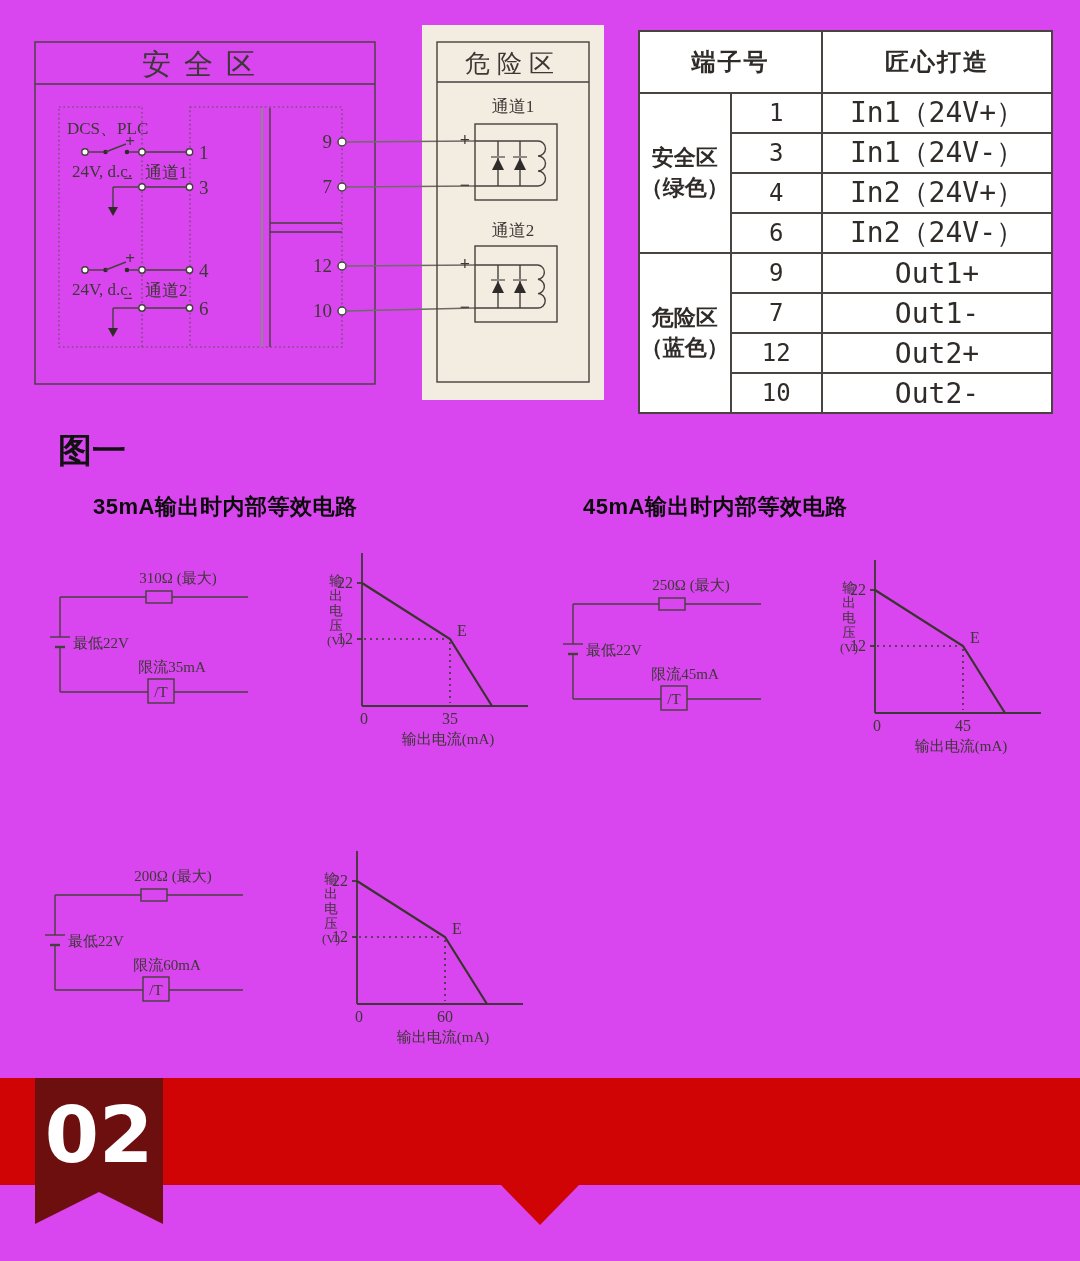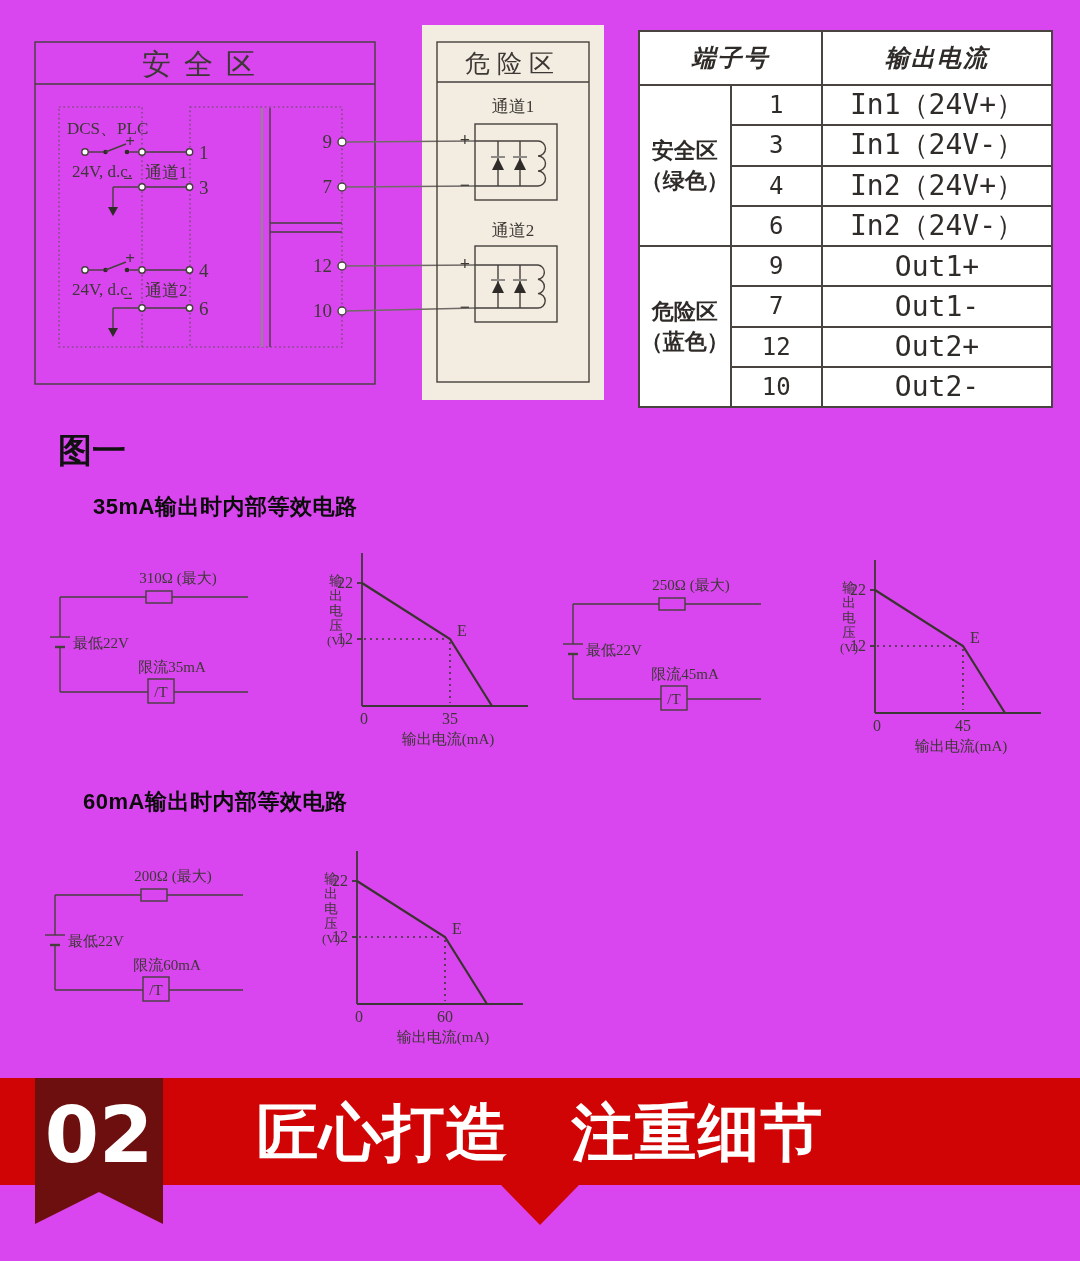--- a/index.html
+++ b/index.html
@@ -28,21 +28,21 @@
 
   
   table.tt{border-collapse:collapse;table-layout:fixed;width:415px;height:378px;
            color:#2f2b28;}
   table.tt th,table.tt td{border:2px solid #4a4440;text-align:center;vertical-align:middle;
            padding:0;background:#fff;}
   table.tt th{font-size:24px;font-weight:600;letter-spacing:2px;}
   td.zone{font-size:22px;font-weight:600;line-height:1.35;}
   td.num {font-size:24px;font-family:"DejaVu Sans Mono","Liberation Mono",monospace;}
   td.desc{font-size:28px;font-family:"DejaVu Sans Mono","Liberation Mono",monospace;letter-spacing:0px;}
-  thead tr{height:54px;font-style:italic;} tbody tr{height:40px;}
+  thead tr{height:62px;} tbody tr{height:40px;}
 
   .fig-label{font-size:34px;font-weight:700;color:#111;}
   .sec-title{font-size:22px;font-weight:700;color:#0c0c0c;letter-spacing:0.5px;}
 
   
   .band{left:0;top:1078px;width:1080px;height:107px;background:var(--band-red);}
   .band-title{left:0;top:1078px;width:1080px;height:107px;line-height:109px;text-align:center;
       color:#fff;font-size:62px;font-weight:700;letter-spacing:1px;}
   .ribbon{left:35px;top:1078px;width:128px;height:146px;background:var(--ribbon-red);
       clip-path:polygon(0 0,100% 0,100% 100%,50% 78%,0 100%);
@@ -188,21 +188,21 @@
         <polygon points="514,293 526,293 520,281" class="fillb"></polygon>
       </g>
       <path d="M538,265 a7.2,7.2 0 0 1 0,14.3 a7.2,7.2 0 0 1 0,14.3 a7.2,7.2 0 0 1 0,14.4" class="s"></path>
     </g>
   </svg>
 
   <table class="tt abs" style="left:638px;top:30px">
     <thead>
       <tr>
         <th colspan="2">端子号</th>
-        <th style="width:228px">输出电流</th>
+        <th style="width:228px">匠心打造</th>
       </tr>
     </thead>
     <tbody>
       <tr>
         <td class="zone" rowspan="4" style="width:131px">
           <span>安全区</span><br>
           <span>（绿色）</span>
         </td>
         <td class="num" style="width:56px">1</td>
         <td class="desc">In1（24V+）</td>
@@ -238,21 +238,21 @@
       <tr>
         <td class="num">10</td>
         <td class="desc">Out2-</td>
       </tr>
     </tbody>
   </table>
 
   <div class="abs fig-label" style="left:58px;top:428px">图一</div>
 
   <div class="abs sec-title" style="left:93px;top:492px">35mA输出时内部等效电路</div>
-  <div class="abs sec-title" style="left:83px;top:787px">60mA输出时内部等效电路</div>
+  <div class="abs sec-title" style="left:583px;top:492px">45mA输出时内部等效电路</div>
 
   <svg class="abs" style="left:20px;top:545px" width="520" height="225" viewBox="0 0 520 225">
     <g>
       <line x1="40" y1="52" x2="126" y2="52" class="s"></line>
       <rect x="126" y="46" width="26" height="12" class="s"></rect>
       <line x1="152" y1="52" x2="228" y2="52" class="s"></line>
       <text x="158" y="38" font-size="15" text-anchor="middle" class="d">310Ω (最大)</text>
       <line x1="40" y1="52" x2="40" y2="92" class="s"></line>
       <g>
         <line x1="30" y1="92" x2="50" y2="92" class="s"></line>
@@ -370,19 +370,18 @@
         <text x="316" y="55" font-size="13.5" text-anchor="middle" class="d">出</text>
         <text x="316" y="70" font-size="13.5" text-anchor="middle" class="d">电</text>
         <text x="316" y="85" font-size="13.5" text-anchor="middle" class="d">压</text>
         <text x="316" y="100" font-size="13" text-anchor="middle" class="d">(V)</text>
       </g>
       <text x="428" y="199" font-size="15" text-anchor="middle" class="d">输出电流(mA)</text>
     </g>
   </svg>
 
   <div class="abs band"></div>
-  <div class="abs band-title">匠心打造　注重细节</div>
   <div class="abs ribbon">
     <span class="ribbon-num">02</span>
   </div>
   <div class="abs pointer"></div>
 
 </div>
 
 </body></html>

